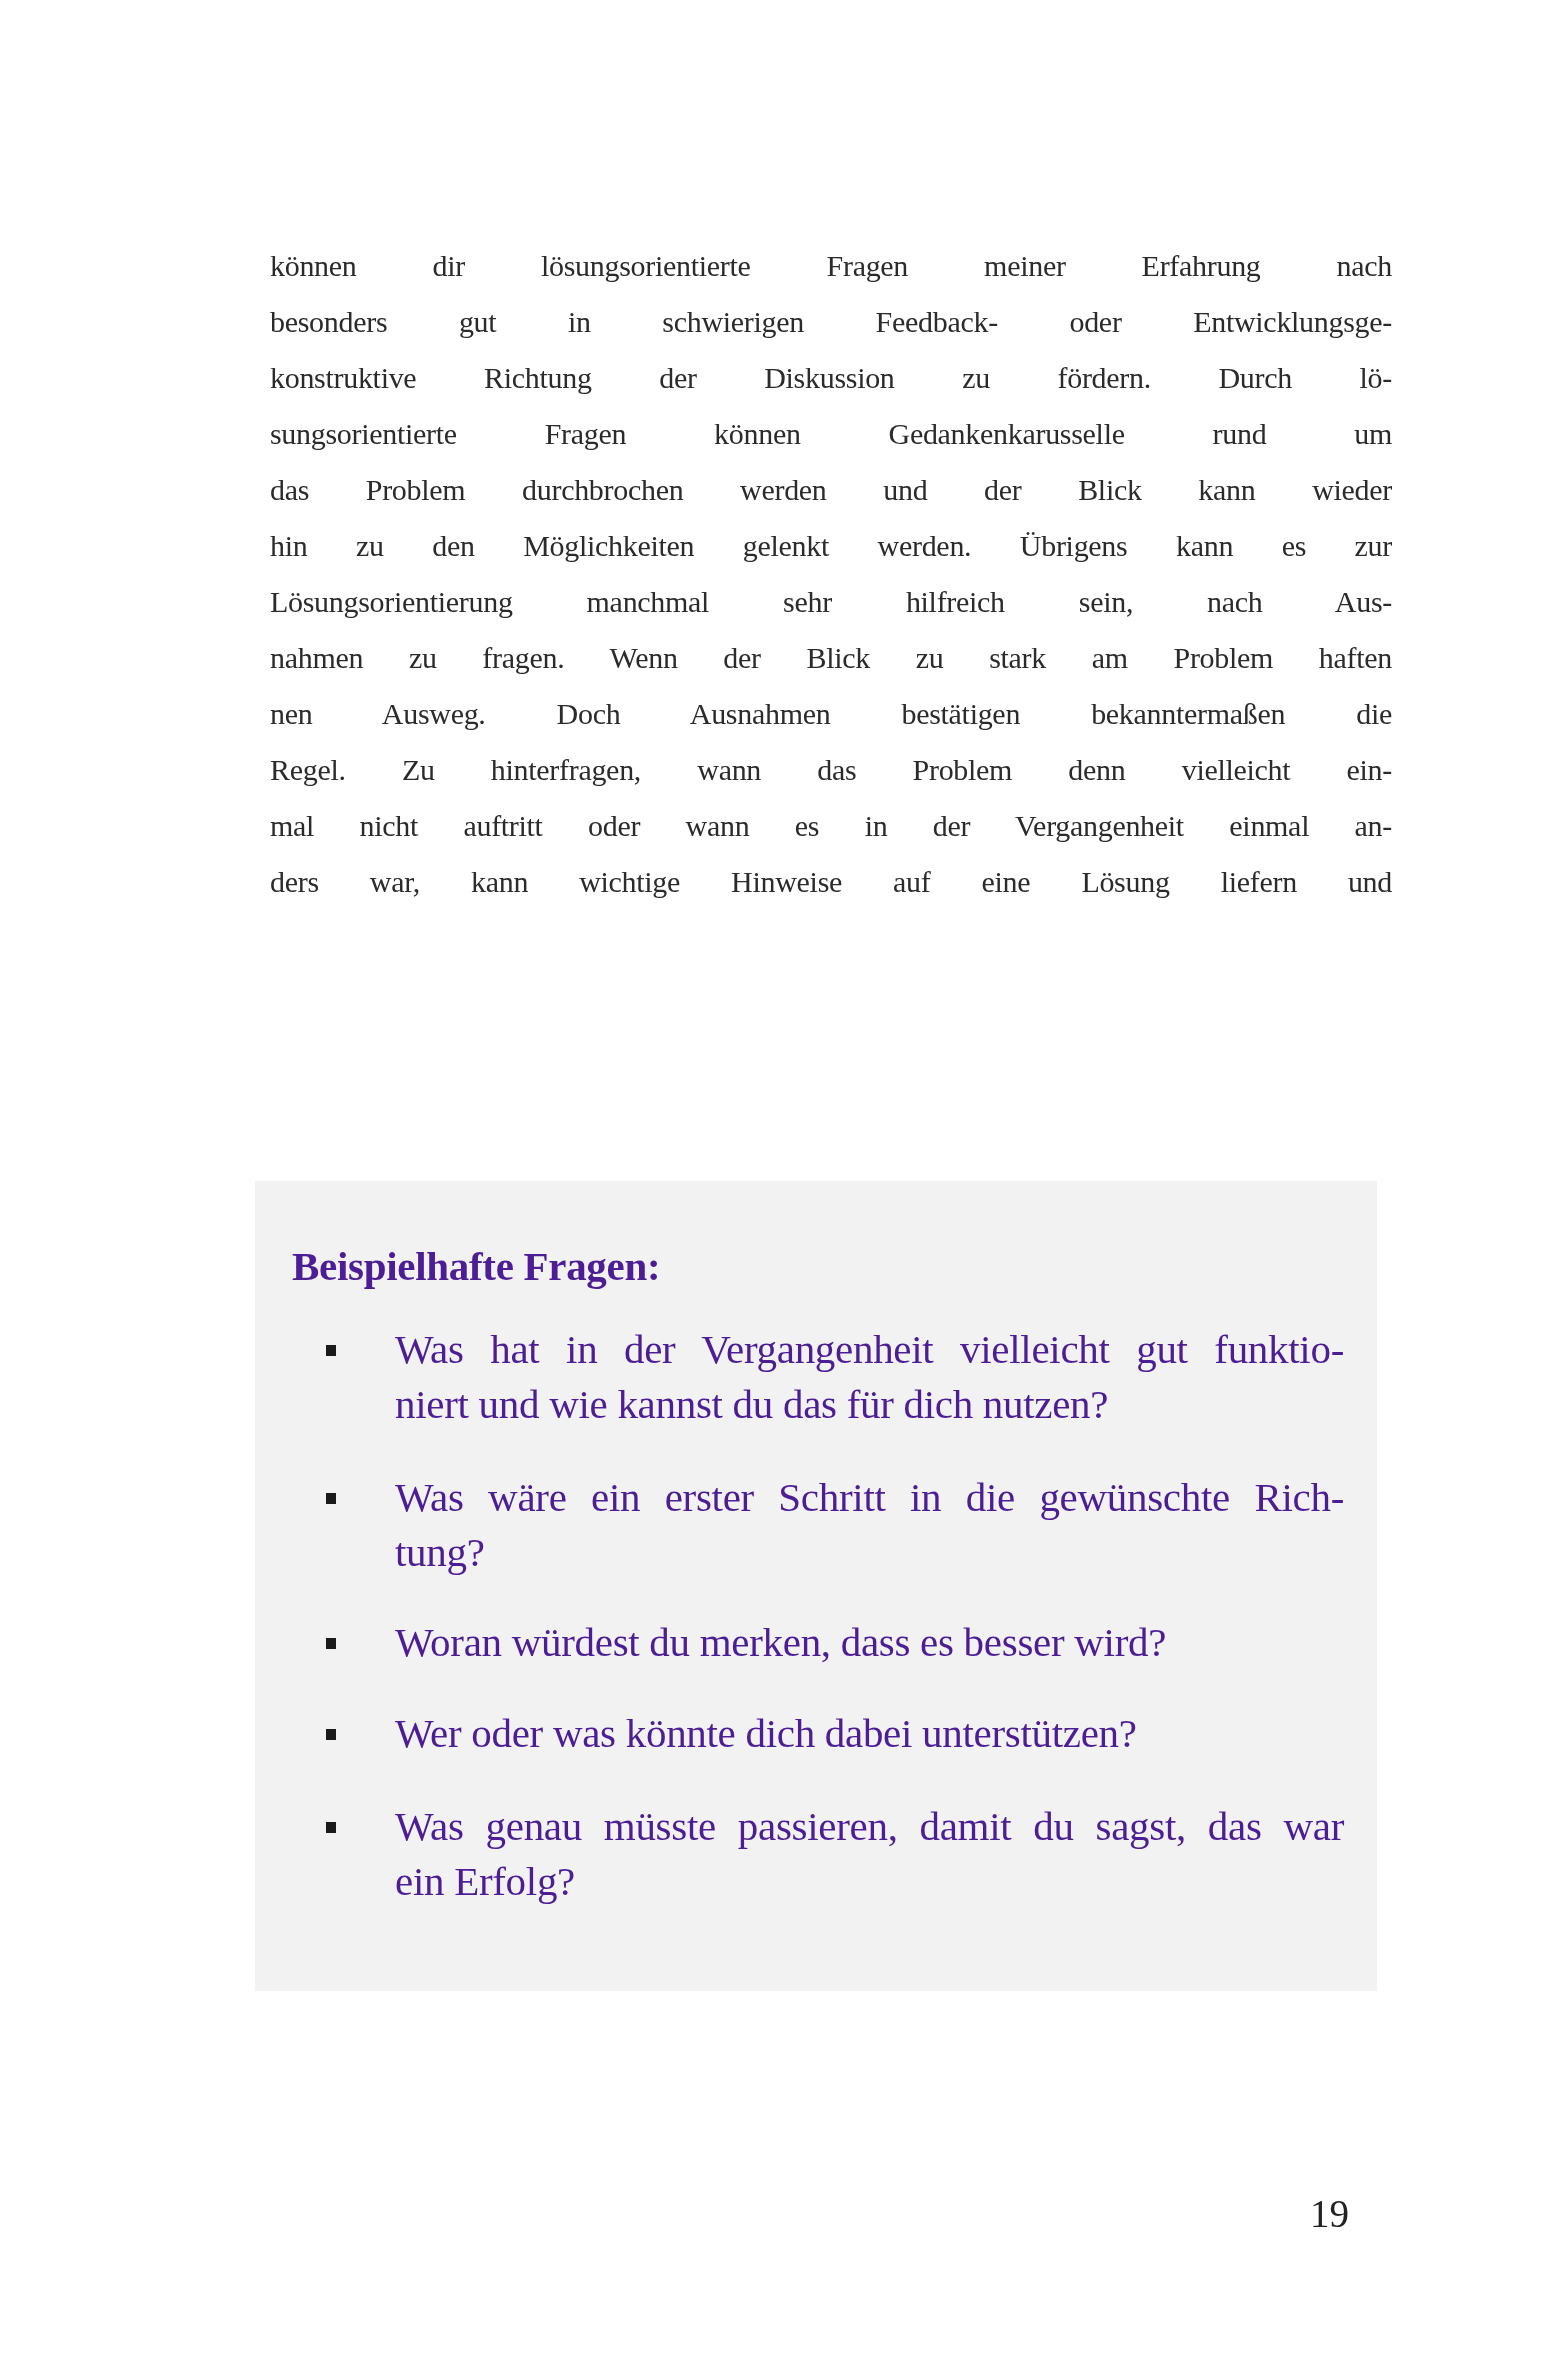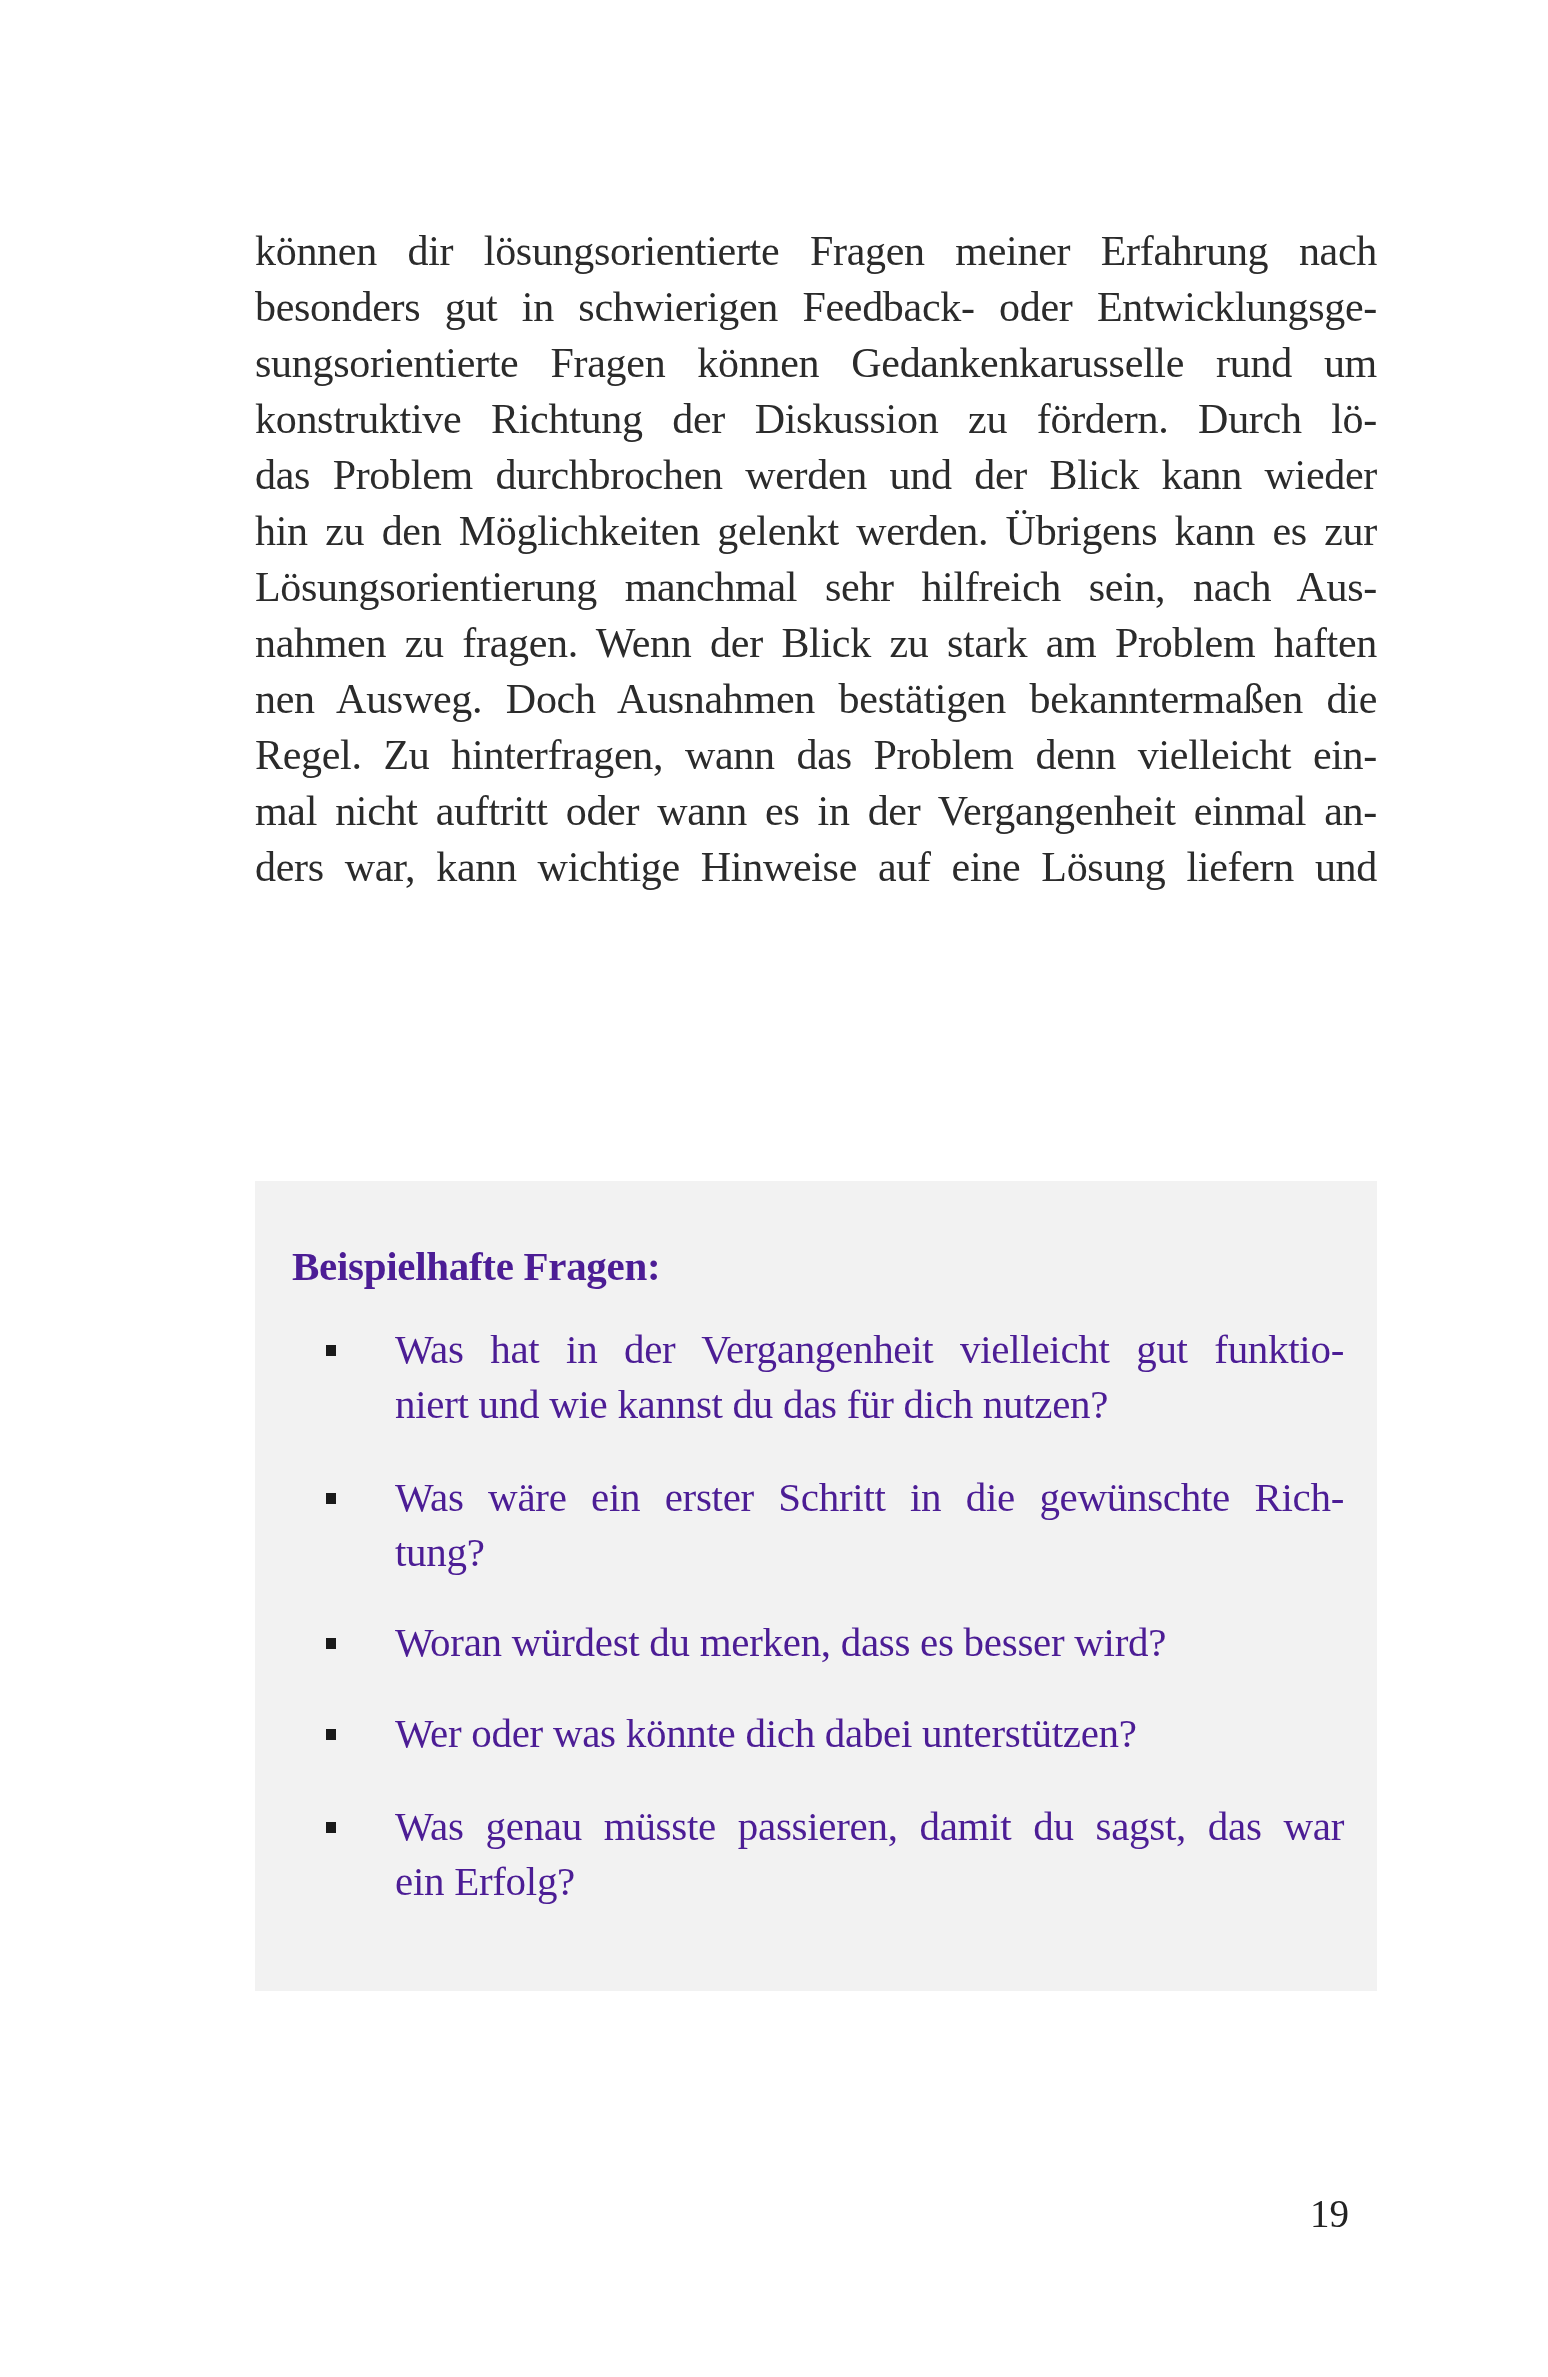--- a/index.html
+++ b/index.html
@@ -20,22 +20,22 @@
       left: 0; top: 0;
       width: 1549px;
       height: 2377px;
       background: #ffffff;
     }
     .body-text {
       position: absolute;
       left: 255px;
       top: 223px;
       width: 1122px;
-      margin: 0;
-      font-size: 42px;
+      margin: 15px;
+      font-size: 30px;
       line-height: 56px;
       letter-spacing: -0.3px;
     }
     .body-text .line {
       display: block;
       text-align: justify;
       text-align-last: justify;
       white-space: nowrap;
       height: 56px;
     }
@@ -112,22 +112,22 @@
     }
   </style>
 </head>
 <body>
 
 <div class="page">
 
   <div class="body-text">
     <span class="line">können dir lösungsorientierte Fragen meiner Erfahrung nach</span>
     <span class="line">besonders gut in schwierigen Feedback- oder Entwicklungsge-</span>
+    <span class="line">konstruktive Richtung der Diskussion zu fördern. Durch lö-</span>
     <span class="line">sungsorientierte Fragen können Gedankenkarusselle rund um</span>
-    <span class="line">konstruktive Richtung der Diskussion zu fördern. Durch lö-</span>
     <span class="line">das Problem durchbrochen werden und der Blick kann wieder</span>
     <span class="line">hin zu den Möglichkeiten gelenkt werden. Übrigens kann es zur</span>
     <span class="line">Lösungsorientierung manchmal sehr hilfreich sein, nach Aus-</span>
     <span class="line">nahmen zu fragen. Wenn der Blick zu stark am Problem haften</span>
     <span class="line">nen Ausweg. Doch Ausnahmen bestätigen bekanntermaßen die</span>
     <span class="line">Regel. Zu hinterfragen, wann das Problem denn vielleicht ein-</span>
     <span class="line">mal nicht auftritt oder wann es in der Vergangenheit einmal an-</span>
     <span class="line">ders war, kann wichtige Hinweise auf eine Lösung liefern und</span>
   </div>
 

